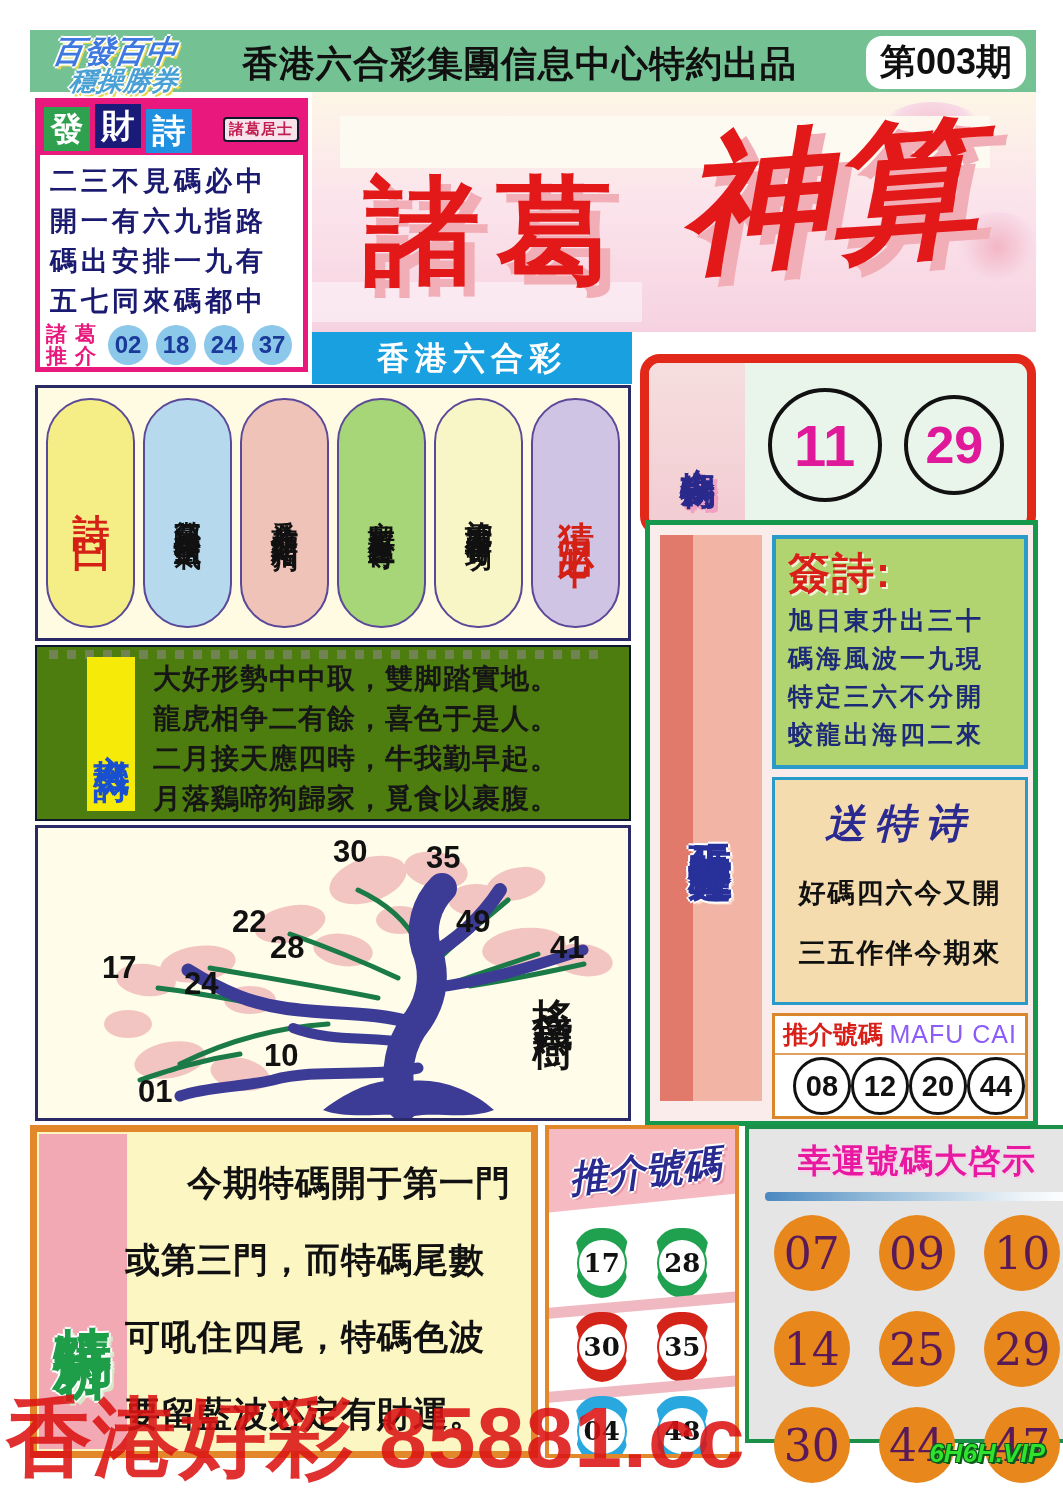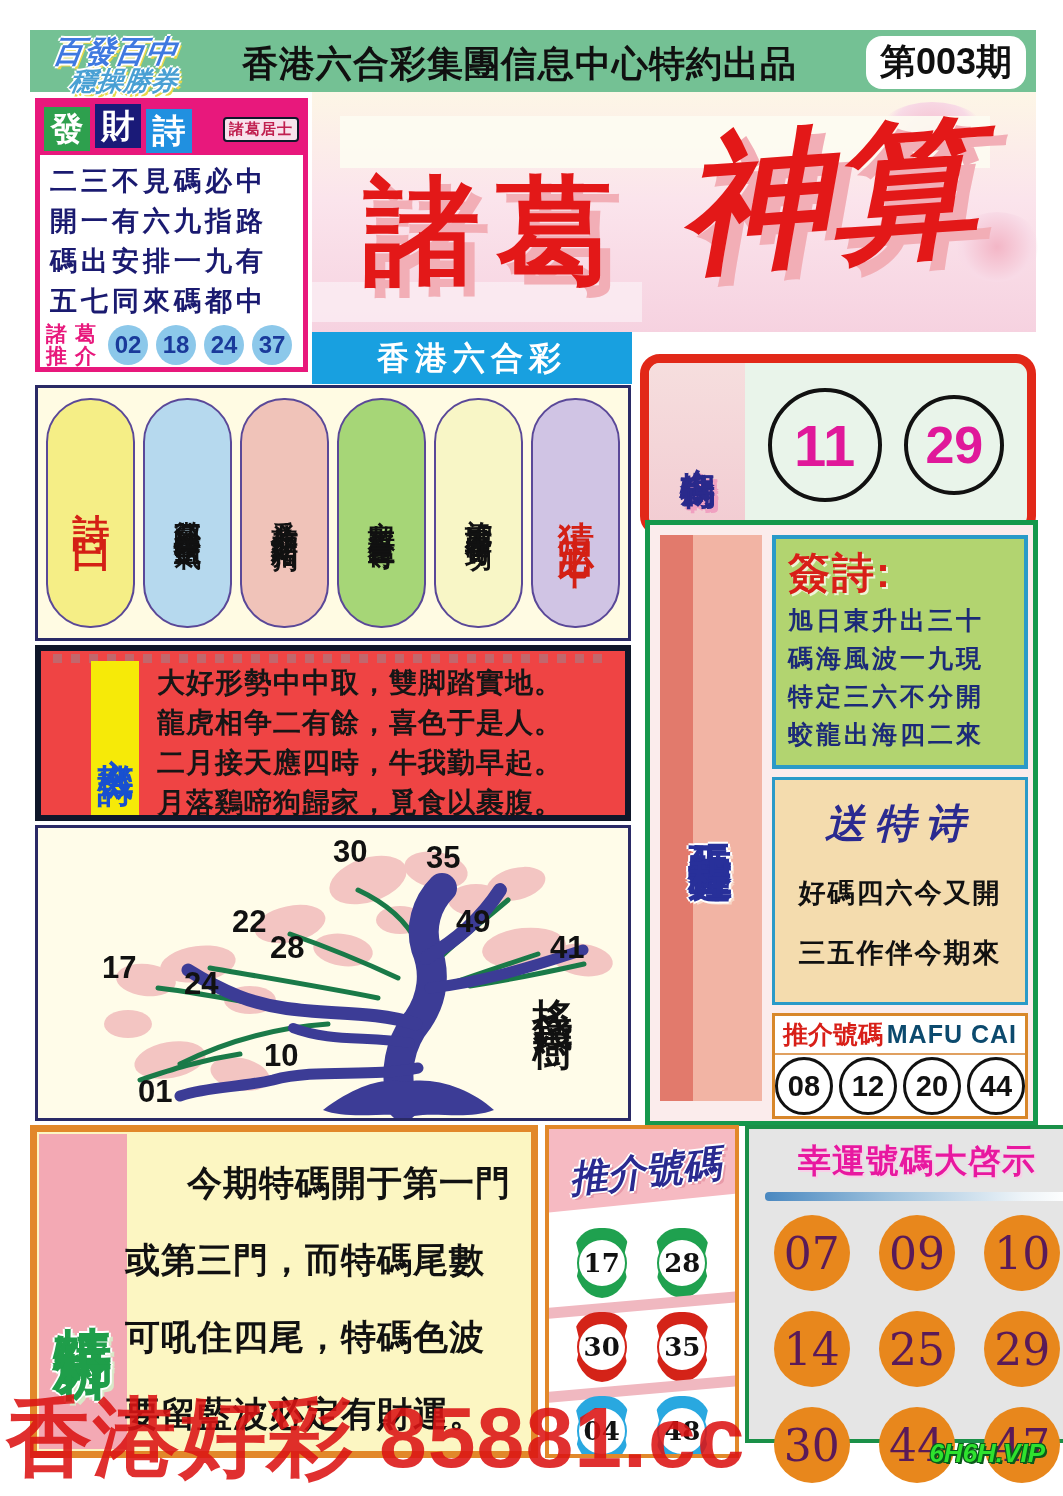--- a/index.html
+++ b/index.html
@@ -65,21 +65,21 @@
                border:3px solid #2a2a66;display:flex;gap:8px;padding:10px 8px;box-sizing:border-box;}
   .pillar{flex:1;border:2px solid #5a4898;border-radius:44px;display:flex;align-items:center;justify-content:center;}
   .pillar span{writing-mode:vertical-rl;text-orientation:upright;font-weight:bold;}
   .p1{background:#f5ee86}.p2{background:#b6d9ee}.p3{background:#f0c3b9}.p4{background:#a6d677}
   .p5{background:#f8f6c6}.p6{background:#d0c4e4}
   .p1 span{color:#d42015;font-size:37px;letter-spacing:30px;}
   .p6 span{color:#d42015;font-size:36px;letter-spacing:10px;}
   .p2 span,.p3 span,.p4 span,.p5 span{color:#111;font-size:27px;letter-spacing:4px;font-family:"DejaVu Serif",serif;}
 
   
-  .xuanji-box{position:absolute;left:35px;top:645px;width:596px;height:176px;background:#ef4444;border:6px solid #0f172a;box-sizing:border-box;}
+  .xuanji-box{position:absolute;left:35px;top:645px;width:596px;height:176px;background:#4d7c0f;border:2px solid #0f172a;box-sizing:border-box;}
   .artifact{position:absolute;left:12px;top:3px;width:556px;height:9px;opacity:.5;
             background:repeating-linear-gradient(90deg,#958a94 0 9px,transparent 9px 18px);}
   .xuanji-label{position:absolute;left:50px;top:10px;width:48px;height:154px;background:#f6ea08;
                 display:flex;align-items:center;justify-content:center;}
   .xuanji-label span{writing-mode:vertical-rl;text-orientation:upright;font-size:36px;font-weight:bold;color:#1850d0;letter-spacing:6px;}
   .xuanji-lines{position:absolute;left:116px;top:12px;}
   .xuanji-lines div{font-size:28px;color:#161616;font-weight:600;line-height:40px;letter-spacing:1px;white-space:nowrap;}
 
   
   .tree-box{position:absolute;left:35px;top:825px;width:596px;height:296px;background:#fffce9;
@@ -106,22 +106,22 @@
   .qianshi-box div.line{font-size:25px;font-weight:bold;color:#1c2a78;line-height:38px;letter-spacing:3px;white-space:nowrap;}
   .songte-box{position:absolute;left:122px;top:252px;width:256px;height:228px;background:#f4dcae;
               border:3px solid #2a9ac8;box-sizing:border-box;text-align:center;}
   .songte-title{margin-top:16px;font-size:40px;font-weight:bold;font-style:italic;color:#2a2a90;
                 letter-spacing:10px;font-family:"DejaVu Serif",serif;}
   .songte-box div.line{font-size:27px;color:#111;font-weight:600;margin-top:24px;letter-spacing:2px;}
   .mafu-box{position:absolute;left:122px;top:488px;width:256px;height:106px;background:#fff;
             border:3px solid #d8872a;box-sizing:border-box;}
   .mafu-head{display:flex;justify-content:space-between;align-items:center;padding:2px 8px;border-bottom:2px solid #e0a060;}
   .mafu-label{color:#d81f18;font-weight:bold;font-size:25px;}
-  .mafu-brand{color:#0c4a6e;font-weight:bold;font-size:25px;letter-spacing:1px;}
-  .mafu-nums{display:flex;justify-content:space-between;align-items:center;height:62px;}
+  .mafu-brand{color:#8b5cf6;font-weight:normal;font-size:25px;letter-spacing:1px;}
+  .mafu-nums{display:flex;justify-content:flex-end;align-items:center;height:62px;}
   .mafu-circle{width:52px;height:52px;border:3px solid #111;border-radius:50%;display:flex;align-items:center;
                justify-content:center;font-weight:bold;font-size:29px;color:#111;}
 
   
   .analysis-box{position:absolute;left:30px;top:1125px;width:508px;height:333px;border:7px solid #e2882a;
                 background:#fcf6c2;box-sizing:border-box;}
   .analysis-label{position:absolute;left:2px;top:2px;width:88px;height:315px;background:#f3a9b4;
                   display:flex;align-items:center;justify-content:center;}
   .analysis-label span{writing-mode:vertical-rl;text-orientation:upright;font-size:58px;font-weight:bold;color:#1f9e4a;
       letter-spacing:6px;text-shadow:-2px 0 #fff,2px 0 #fff,0 -2px #fff,0 2px #fff,4px 4px 0 #d8e8c8;}

